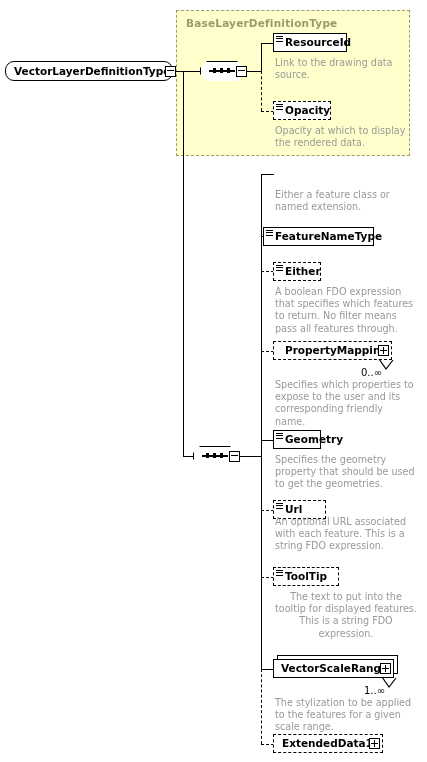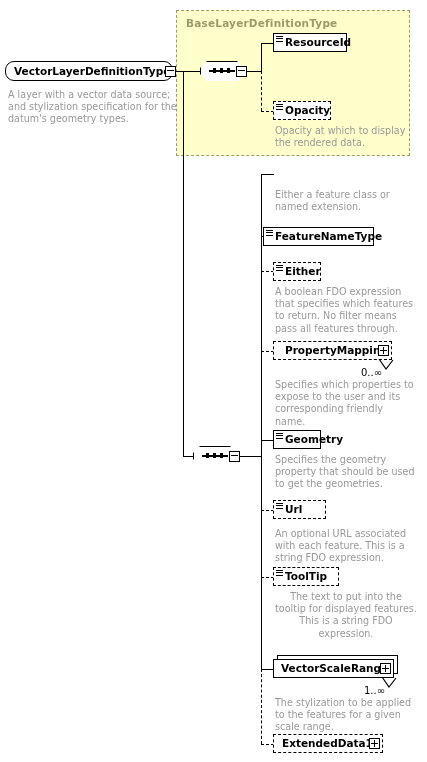--- a/index.html
+++ b/index.html
@@ -160,23 +160,20 @@
 <div class="canvas">
 
   <div class="group-box" style="left:176px;top:10px;width:232px;height:144px;"></div>
   <div class="group-title" style="left:186px;top:17px;">BaseLayerDefinitionType</div>
 
   <div class="shadow" style="left:8px;top:75px;width:168px;height:19px;border-radius:9px;"></div>
   <div class="root-node" style="left:5px;top:61px;width:168px;">
     <span class="label">VectorLayerDefinitionType</span>
   </div>
   <div class="ext-box minus" style="left:165px;top:65.5px;"></div>
-  <div class="anno" style="left:8px;top:89px;width:170px;">A layer with a vector data source;
-and stylization specification for the
-datum's geometry types.</div>
 
   <div class="h-line" style="left:176px;top:71px;width:24px;"></div>
 
   <div class="seq" style="left:200px;top:61px;width:44px;height:20px;">
     <div class="shadow-shape"></div>
     <div class="shape"></div>
     <div class="bar"></div>
     <div class="dot" style="left:13px;"></div>
     <div class="dot" style="left:20px;"></div>
     <div class="dot" style="left:27px;"></div>
@@ -190,20 +187,22 @@
   <div class="h-line" style="left:261px;top:43px;width:13px;"></div>
   <div class="shadow" style="left:277px;top:37px;width:74px;height:19px;"></div>
   <div class="node" style="left:273px;top:33px;width:74px;">
     <span class="elem-icon">
         <i></i>
         <i></i>
         <i></i>
       </span>
     <span class="label">ResourceId</span>
   </div>
+  <div class="anno" style="left:275px;top:57px;width:135px;">Link to the drawing data
+source.</div>
 
   <div class="h-line dash" style="left:261px;top:111px;width:13px;"></div>
   <div class="shadow" style="left:277px;top:105px;width:58px;height:19px;"></div>
   <div class="node dashed" style="left:273px;top:101px;width:58px;">
     <span class="elem-icon">
         <i></i>
         <i></i>
         <i></i>
       </span>
     <span class="label">Opacity</span>
@@ -293,21 +292,21 @@
   <div class="h-line dash" style="left:261px;top:510px;width:13px;"></div>
   <div class="shadow" style="left:277px;top:506px;width:53px;height:19px;"></div>
   <div class="node dashed" style="left:273px;top:500px;width:53px;">
     <span class="elem-icon">
         <i></i>
         <i></i>
         <i></i>
       </span>
     <span class="label">Url</span>
   </div>
-  <div class="anno" style="left:275px;top:528px;width:140px;">An optional URL associated
+  <div class="anno" style="left:275px;top:516px;width:140px;">An optional URL associated
 with each feature.  This is a
 string FDO expression.</div>
 
   <div class="h-line dash" style="left:261px;top:577px;width:13px;"></div>
   <div class="shadow" style="left:277px;top:573px;width:66px;height:19px;"></div>
   <div class="node dashed" style="left:273px;top:567px;width:66px;">
     <span class="elem-icon">
         <i></i>
         <i></i>
         <i></i>

